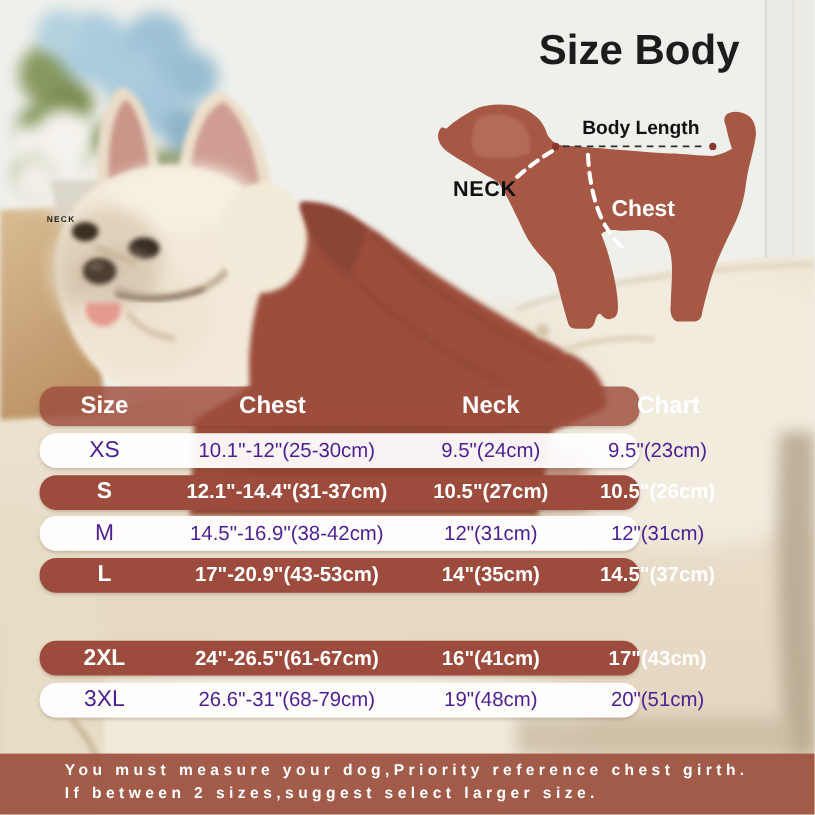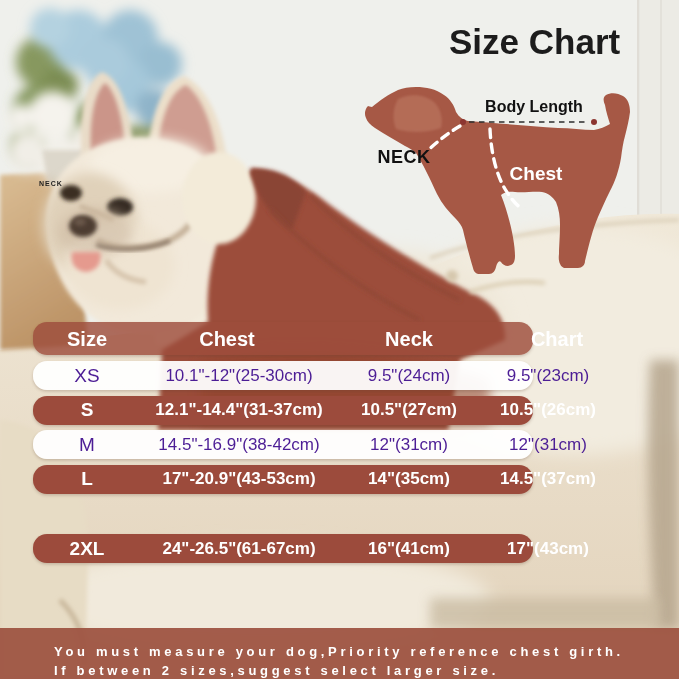--- a/index.html
+++ b/index.html
@@ -217,21 +217,21 @@
 
   <path d="M490,129 C491,152 496,174 505,189 C510,197 515,204 521,208" stroke="#ffffff" stroke-width="3.4" fill="none" stroke-dasharray="8.5 6.5" stroke-linecap="round"></path>
 
   <text x="534" y="112" font-family="Liberation Sans, sans-serif" font-size="16" font-weight="bold" fill="#111" text-anchor="middle">Body Length</text>
 
   <text x="404" y="163" font-family="Liberation Sans, sans-serif" font-size="18" font-weight="bold" fill="#111" text-anchor="middle" letter-spacing="0.5">NECK</text>
 
   <text x="536" y="180" font-family="Liberation Sans, sans-serif" font-size="19" font-weight="bold" fill="#fff" text-anchor="middle">Chest</text>
 </svg>
 
-<div class="abs" style="left:449px;top:22px;font-size:35px;font-weight:bold;color:#1c1c1c;">Size Chart</div>
+<div class="abs" style="left:449px;top:22px;font-size:35px;font-weight:bold;color:#1c1c1c;">Size Body</div>
 
 <div class="abs" style="left:39px;top:180px;font-size:7px;font-weight:bold;color:#222;letter-spacing:1px;">NECK</div>
 
 <div class="row" id="thead">
   <span class="c1">Size</span>
       <span class="c2" style="left:194px;">Chest</span>
       <span class="c3">Neck</span>
       <span class="c4" style="left:524px;">Chart</span>
 </div>
 
@@ -264,18 +264,24 @@
 </div>
 
 
 <div class="row rowR" style="top:534px;height:29px;">
   <span class="c1">2XL</span>
       <span class="c2">24"-26.5"(61-67cm)</span>
       <span class="c3">16"(41cm)</span>
       <span class="c4">17"(43cm)</span>
 </div>
 
+<div class="row rowW" style="top:568.6px;height:29px;">
+  <span class="c1">3XL</span>
+      <span class="c2">26.6"-31"(68-79cm)</span>
+      <span class="c3">19"(48cm)</span>
+      <span class="c4">20"(51cm)</span>
+</div>
 
 <div class="abs" style="left:0;top:628px;width:679px;height:51px;background:rgba(158,84,66,0.95);">
-  <div style="position:absolute;left:54px;top:4px;font-size:13px;font-weight:bold;color:#fff;letter-spacing:3.69px;line-height:19px;margin-top:10px;">You must measure your dog,Priority reference chest girth.<br>If between 2 sizes,suggest select larger size.</div>
+  <div style="position:absolute;left:54px;top:4px;font-size:13px;font-weight:bold;color:#fff;letter-spacing:3.69px;line-height:19px;">You must measure your dog,Priority reference chest girth.<br>If between 2 sizes,suggest select larger size.</div>
 </div>
 
 </div>
 
 </body></html>

